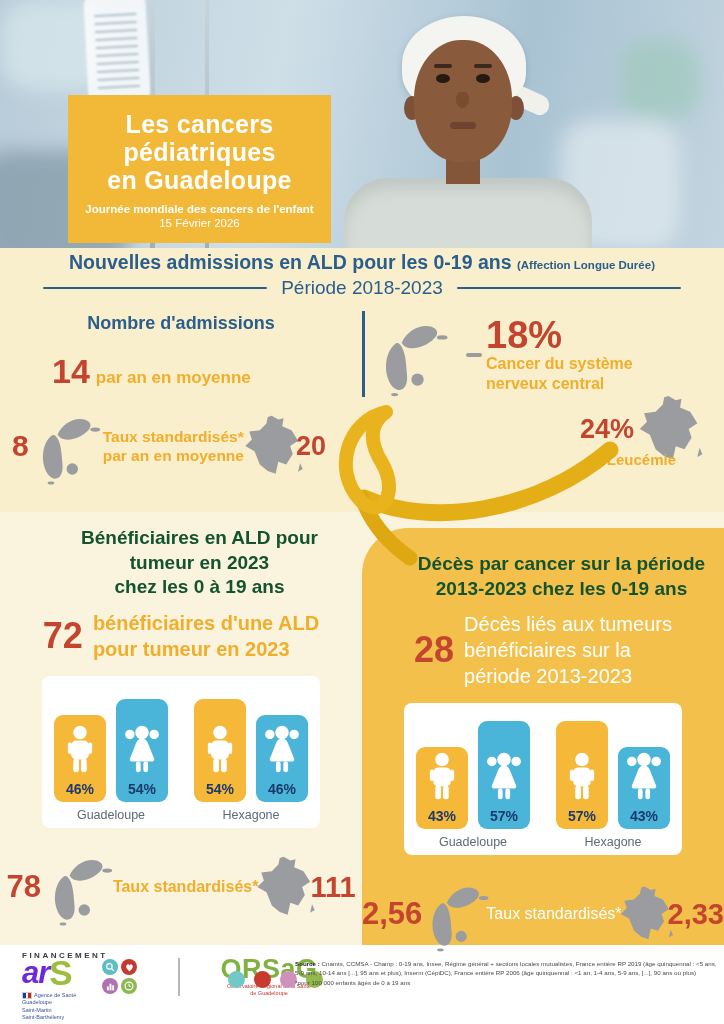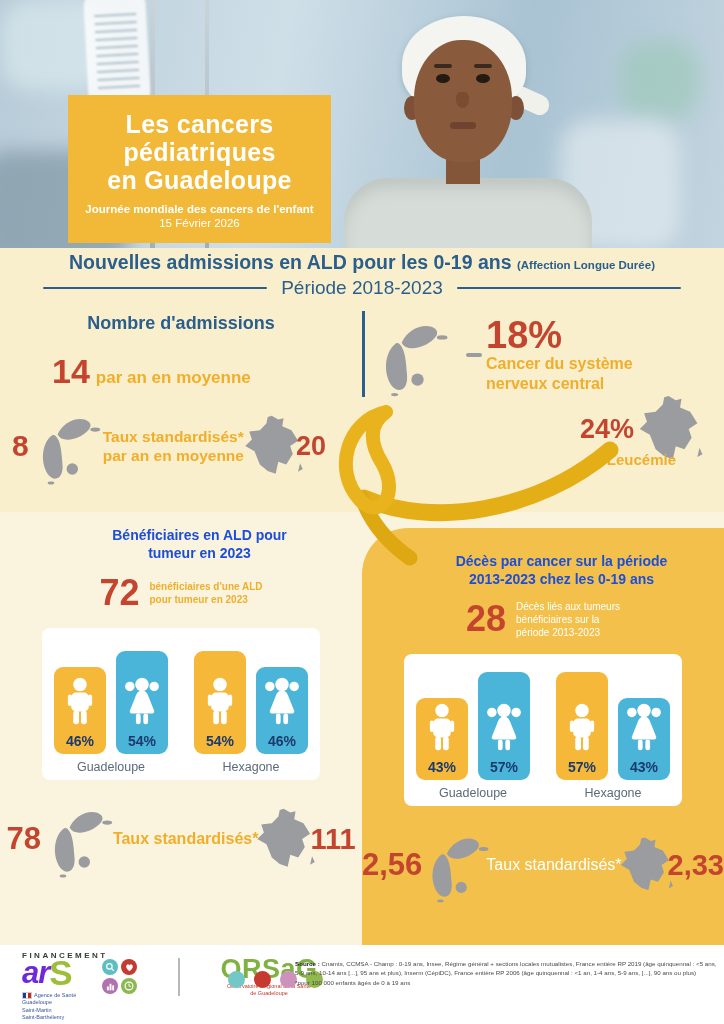--- a/index.html
+++ b/index.html
@@ -75,24 +75,24 @@
   .dash{width:16px;height:4px;background:#9A9CA0;border-radius:2px;margin:0 4px;}
   .second-row{display:flex;align-items:center;justify-content:flex-end;padding-right:18px;margin-top:-8px;}
   .second-val{font-size:27px;}
   .second-lbl{text-align:right;padding-right:48px;margin-top:-16px;font-size:15px;}
 
   
   .bottom-bg{position:absolute;top:512px;left:0;width:724px;height:433px;background:#FAF4DF;}
   .panel-left{position:absolute;top:512px;left:0;width:362px;height:433px;}
   .panel-right{position:absolute;top:528px;left:362px;width:362px;height:417px;background:#F3C14B;
                border-radius:46px 0 0 0;z-index:2;}
-  .blk-title{text-align:center;color:#1d4ed8;font-size:14px;font-weight:bold;line-height:1.3;margin-top:14px;margin-left:37px;}
+  .blk-title{text-align:center;color:#14532d;font-size:19px;font-weight:bold;line-height:1.3;margin-top:14px;margin-left:37px;}
   .count-row{display:flex;justify-content:center;align-items:center;margin-top:10px;gap:10px;}
   .count-val{font-size:36px;}
-  .count-lbl{font-size:10px;line-height:1.3;}
+  .count-lbl{font-size:20px;line-height:1.3;}
   .chart-panel{width:278px;margin:14px auto 0;background:#fff;border-radius:8px;
                padding:14px 10px 6px;box-sizing:border-box;}
   .bars-row{display:flex;justify-content:center;gap:26px;align-items:flex-end;}
   .bar-group{display:flex;flex-direction:column;align-items:center;}
   .bars{display:flex;gap:10px;align-items:flex-end;height:112px;}
   .bar{width:52px;border-radius:9px;display:flex;flex-direction:column;justify-content:flex-end;
        align-items:center;padding-bottom:5px;box-sizing:border-box;}
   .bar-yellow{background:#F5B838;}
   .bar-blue{background:#4AB5D8;}
   .fig{fill:#fff;}
@@ -259,20 +259,21 @@
       </div>
     </div>
   </section>
 
   <div class="bottom-bg"></div>
 
   <section class="panel-left">
     <div class="blk-title">
       <span>Bénéficiaires en ALD pour</span><br>
       <span>tumeur en 2023</span><br>
+      <span>chez les 0 à 19 ans</span>
     </div>
     <div class="count-row">
       <span class="num-red count-val">72</span>
       <span class="lbl-yellow count-lbl">
         <span>bénéficiaires d'une ALD</span><br>
         <span>pour tumeur en 2023</span>
       </span>
     </div>
     <div class="chart-panel">
       <div class="bars-row">

